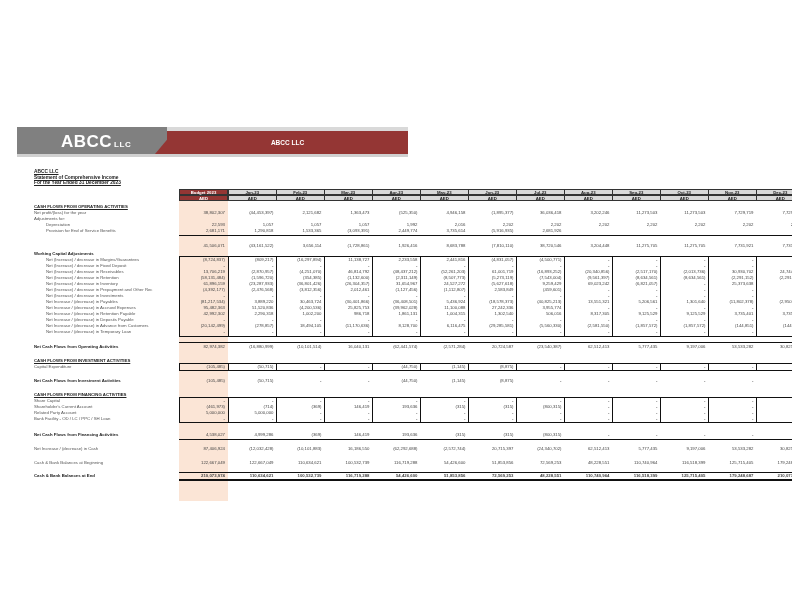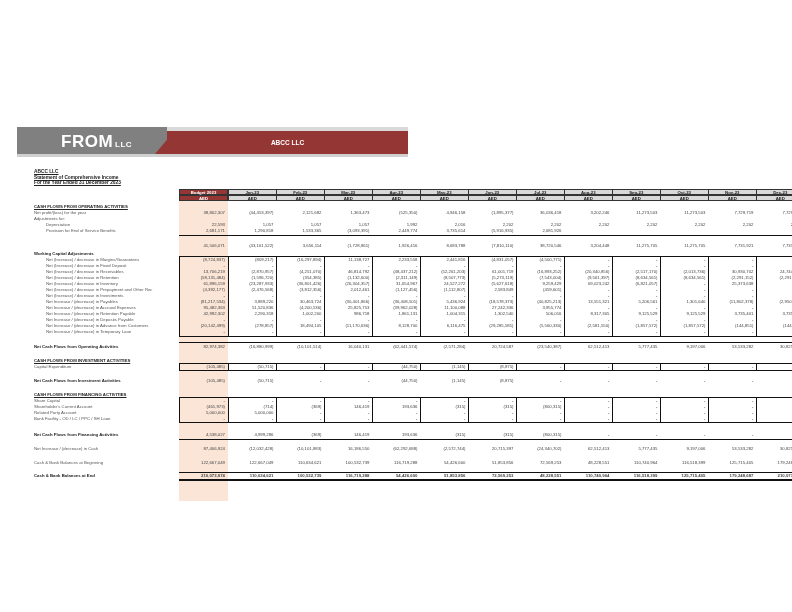--- a/index.html
+++ b/index.html
@@ -37,21 +37,21 @@
 </head>
 <body>
 
 <div class="banner">
   <div class="banner-grey"></div>
   <div class="banner-wedge"></div>
   <div class="banner-lightbar"></div>
   <div class="banner-redwedge"></div>
   <div class="banner-red"></div>
   <div class="banner-bottom"></div>
-  <div class="logo"><span>FROM</span><small>LLC</small></div>
+  <div class="logo"><span>ABCC</span><small>LLC</small></div>
   <div class="banner-title">ABCC LLC</div>
 </div>
 
 <div class="doc-head">
   <div>ABCC LLC</div>
   <div>Statement of Comprehensive Income</div>
   <div>For the Year Ended 31 December 2023</div>
 </div>
 
 <div class="grid" id="grid">

